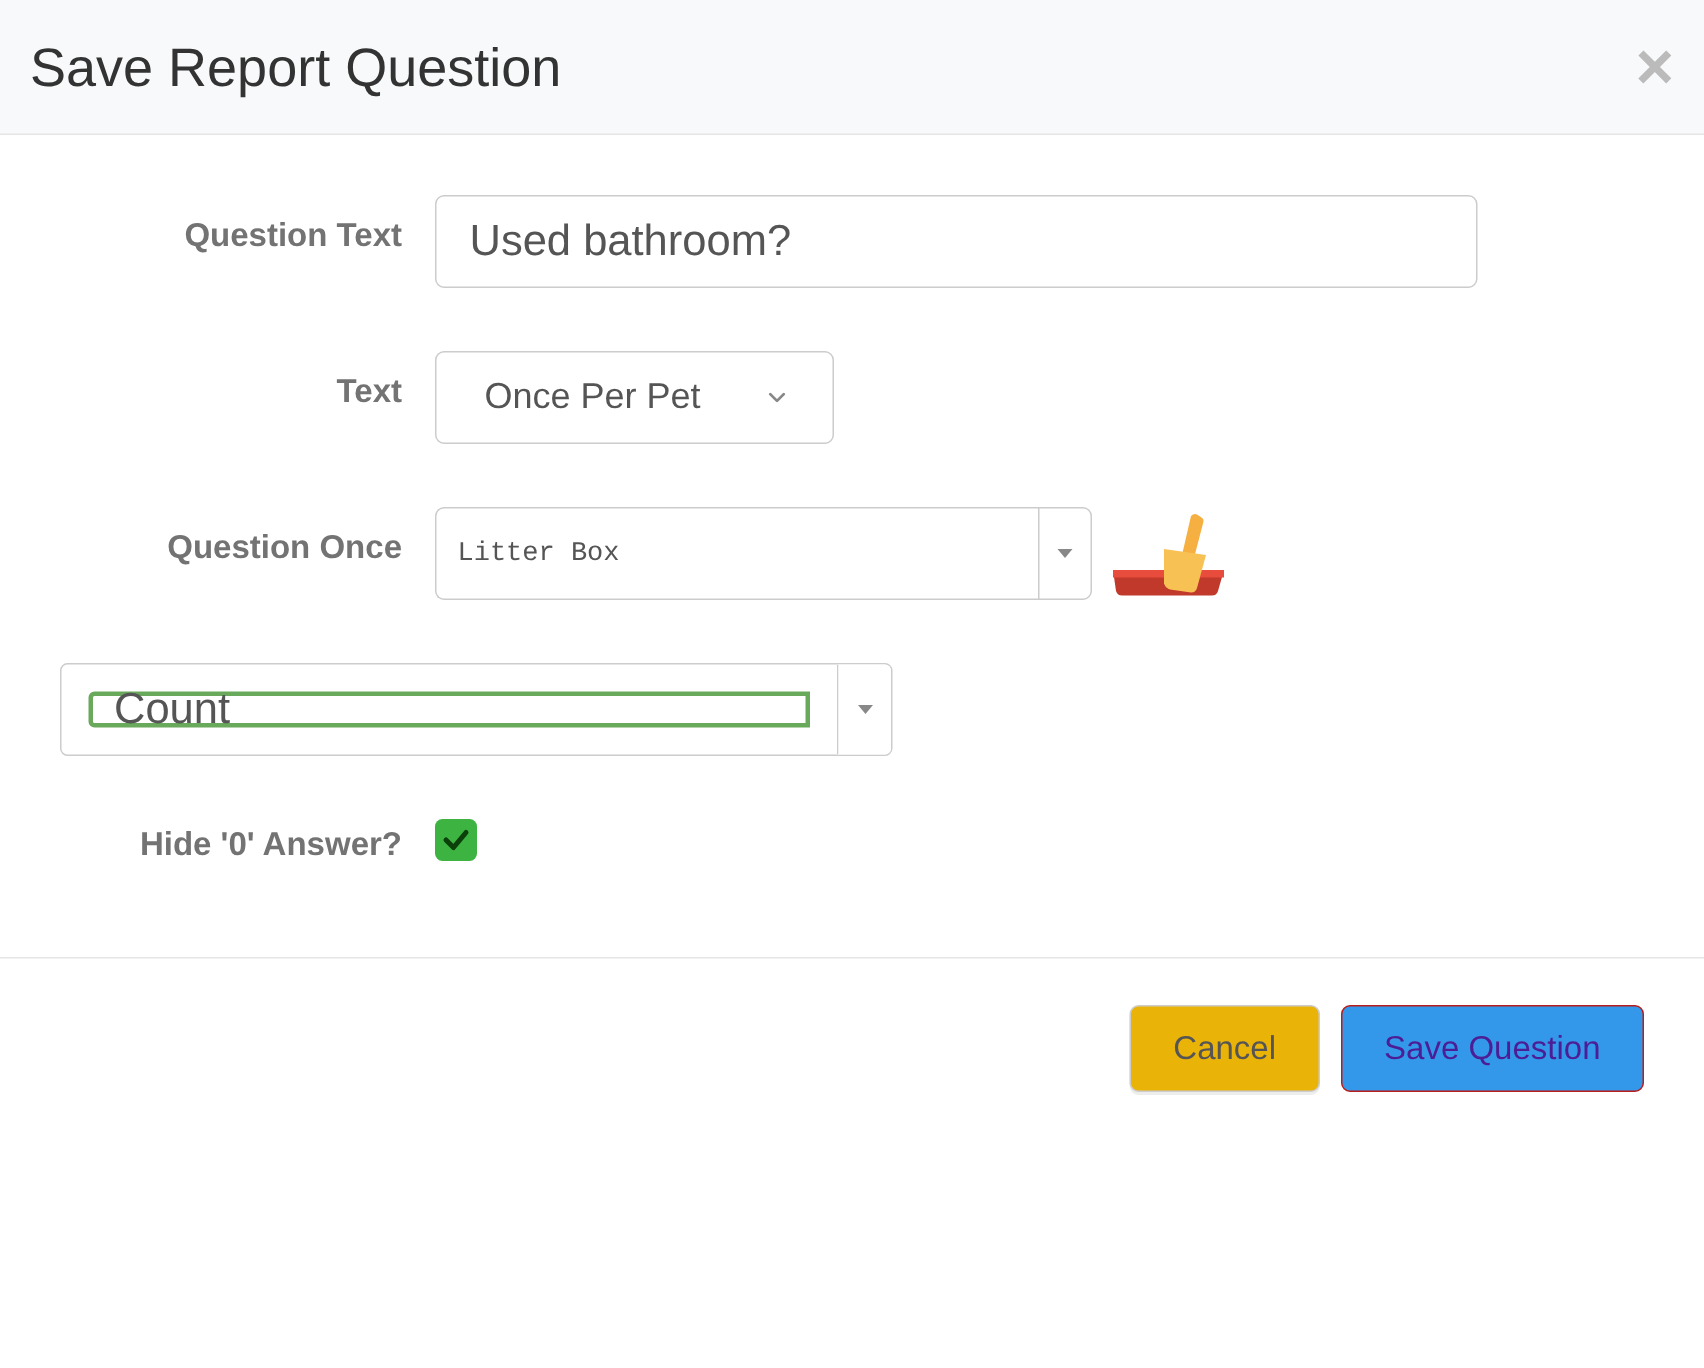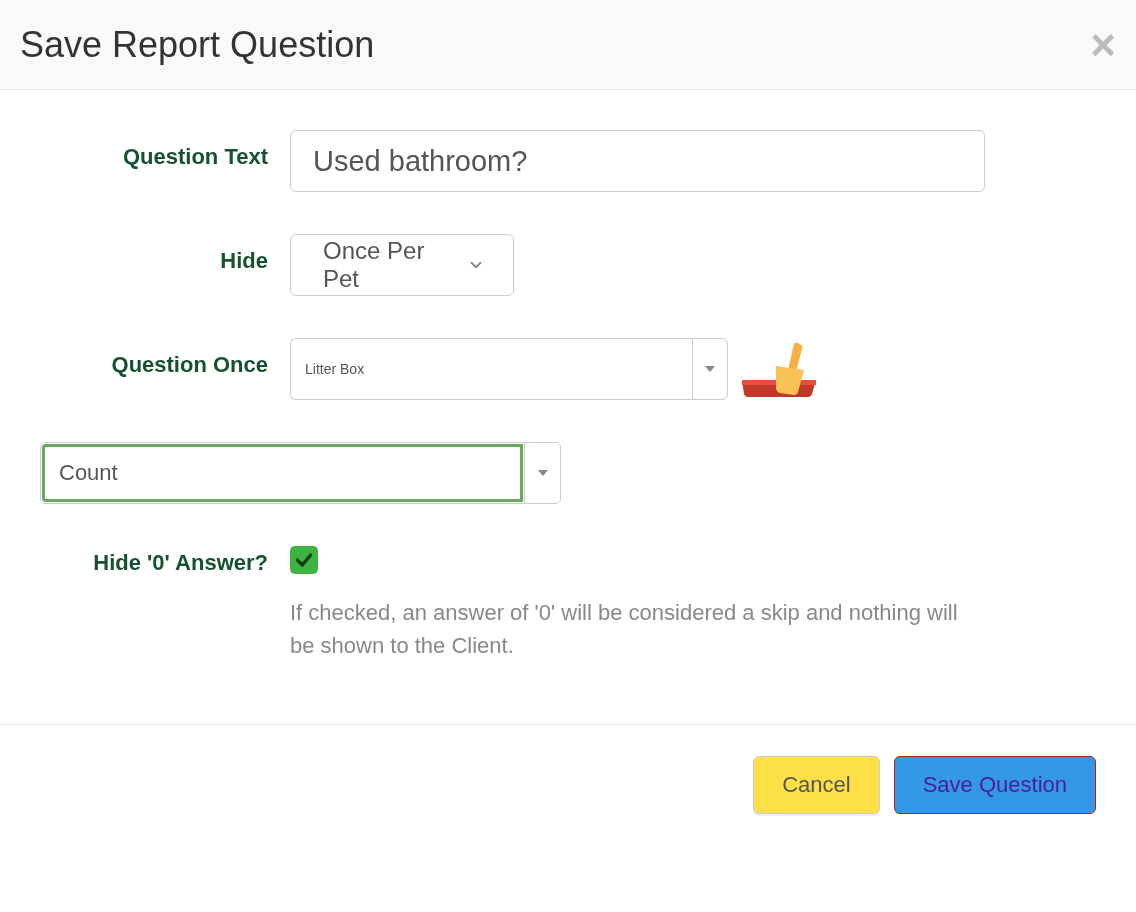--- a/index.html
+++ b/index.html
@@ -38,21 +38,21 @@
     .form-row {
       display: flex;
       align-items: flex-start;
       margin-bottom: 42px;
     }
     .form-label {
       width: 250px;
       text-align: right;
       font-size: 22px;
       font-weight: 700;
-      color: #14532d;
+      color: #737373;
       padding-right: 22px;
       padding-top: 14px;
     }
     .form-field {
       flex: 1;
       display: flex;
       align-items: center;
       flex-wrap: wrap;
     }
     .text-input {
@@ -67,21 +67,21 @@
     }
     .select-wrap {
       display: inline-flex;
       align-items: center;
       border: 1px solid #ccc;
       border-radius: 6px;
       height: 62px;
       background: #fff;
       cursor: pointer;
     }
-    .select-show { width: 224px; padding: 0 10px 0 32px; }
+    .select-show { width: 266px; padding: 0 10px 0 32px; }
     .select-text {
       flex: 1;
       font-size: 24px;
       color: #555;
       padding-right: 8px;
     }
     .chevron-down {
       width: 18px;
       height: 18px;
       margin-right: 18px;
@@ -89,24 +89,25 @@
     .combo-outer {
       display: inline-flex;
       height: 62px;
     }
     .combo-main {
       border: 1px solid #ccc;
       border-radius: 6px 0 0 6px;
       display: flex;
       align-items: center;
       padding: 0 14px;
-      font-size: 14px;
+      font-size: 18px;
       color: #555;
       background: #fff;
       border-right: none;
+      font-family: Liberation Mono, monospace;
     }
     .combo-main.icon-sel { width: 402px; }
     .combo-caret {
       width: 36px;
       border: 1px solid #ccc;
       border-radius: 0 6px 6px 0;
       display: flex;
       align-items: center;
       justify-content: center;
       background: #fff;
@@ -127,27 +128,27 @@
       display: inline-flex;
       height: 62px;
       border: 1px solid #ccc;
       border-radius: 5px;
     }
     .combo-type-main {
       width: 481px;
       display: flex;
       align-items: center;
       padding: 0 14px;
-      font-size: 22px;
+      font-size: 29px;
       color: #555;
       background: #fff;
       border: 3px solid #69a95c;
       border-radius: 4px 0 0 4px;
       box-shadow: inset 0 0 0 1px #fff;
-      margin: 1px;
+      margin: 18px;
     }
     .combo-type-caret {
       width: 36px;
       display: flex;
       align-items: center;
       justify-content: center;
       background: #fff;
       border-left: 1px solid #ccc;
       border-radius: 0 4px 4px 0;
       cursor: pointer;
@@ -185,21 +186,21 @@
       height: 58px;
       padding: 0 28px;
       font-size: 22px;
       border-radius: 6px;
       cursor: pointer;
       display: inline-flex;
       align-items: center;
       justify-content: center;
     }
     .btn-cancel {
-      background: #fde047;
+      background: #eab308;
       border: 1px solid #ccc;
       color: #555;
       box-shadow: 0 2px 0 rgba(0,0,0,0.07);
     }
     .btn-primary {
       background: #3498ea;
       border: 1px solid #b91c1c;
       color: #4c1d95;
     }
   </style>
@@ -214,21 +215,21 @@
 <div class="modal-body">
 
   <div class="form-row">
     <div class="form-label">Question Text</div>
     <div class="form-field">
       <input type="text" class="text-input" value="Used bathroom?" style="">
     </div>
   </div>
 
   <div class="form-row">
-    <div class="form-label">Hide</div>
+    <div class="form-label">Text</div>
     <div class="form-field">
       <div class="select-wrap select-show">
         <span class="select-text">Once Per Pet</span>
         <svg class="chevron-down" viewBox="0 0 24 24" fill="none" stroke="#888" stroke-width="2.5" stroke-linecap="round" stroke-linejoin="round">
             <polyline points="6 9 12 15 18 9"></polyline>
           </svg>
       </div>
     </div>
   </div>
 
@@ -267,21 +268,20 @@
   </div>
 
   <div class="form-row" style="">
     <div class="form-label" style="padding-top:4px;">Hide '0' Answer?</div>
     <div class="form-field" style="flex-direction:column; align-items:flex-start;">
       <span class="checkbox-custom">
         <svg viewBox="0 0 24 24" fill="none" stroke="#0c400a" stroke-width="4" stroke-linecap="round" stroke-linejoin="round">
             <polyline points="4 12 10 18 20 6"></polyline>
           </svg>
       </span>
-      <div class="helper-text">If checked, an answer of '0' will be considered a skip and nothing will be shown to the Client.</div>
     </div>
   </div>
 
 </div>
 
 <div class="modal-footer">
   <button class="btn btn-cancel">Cancel</button>
   <button class="btn btn-primary">Save Question</button>
 </div>
 

